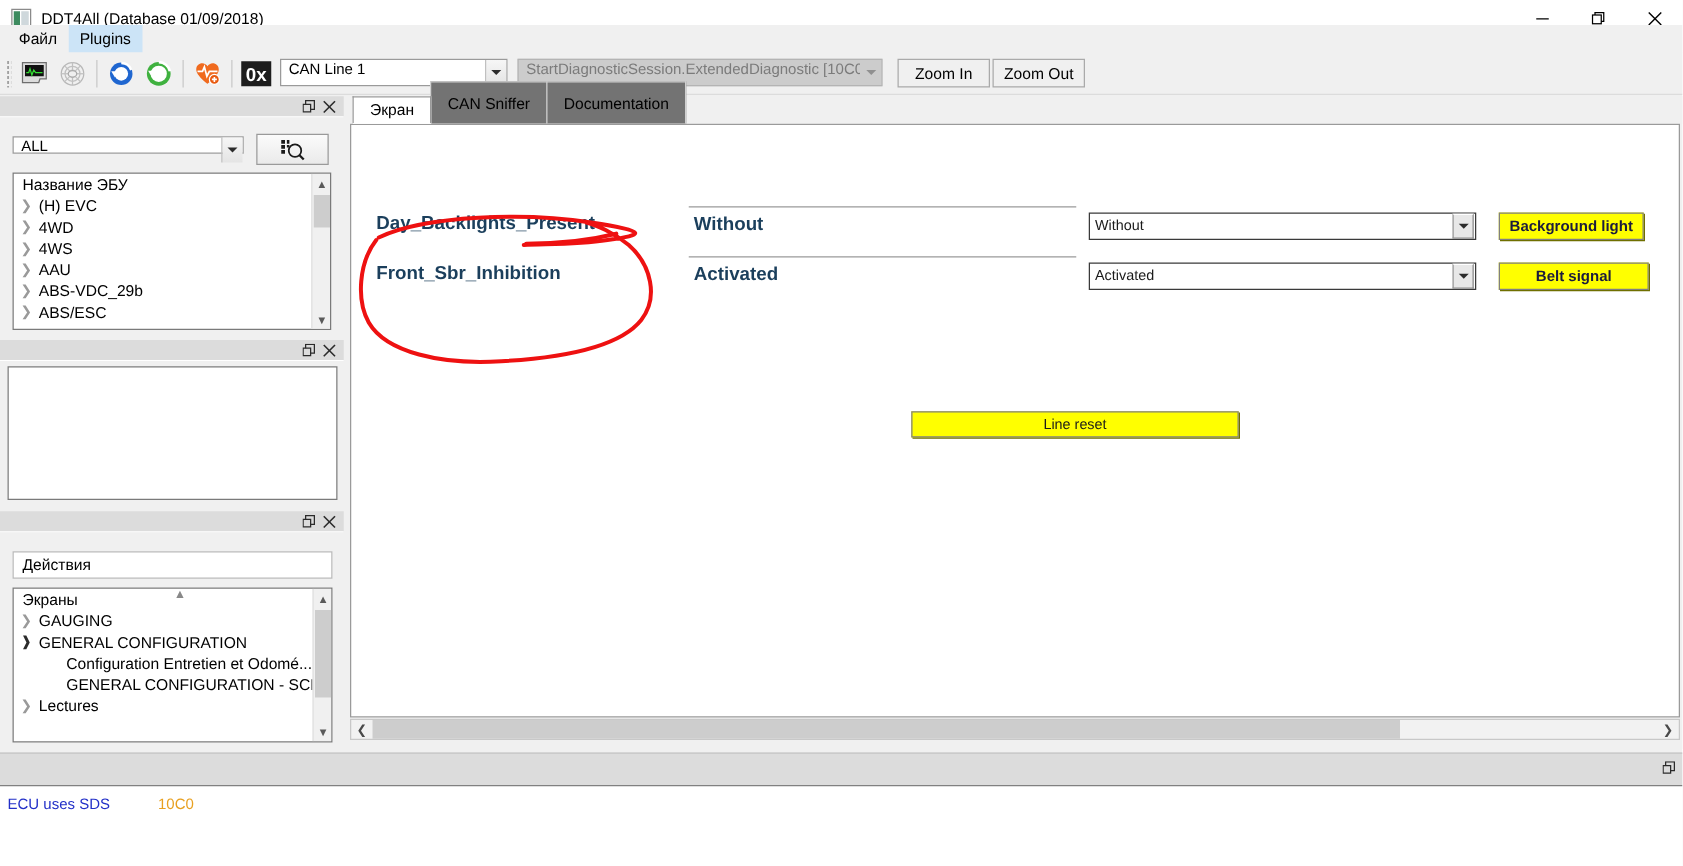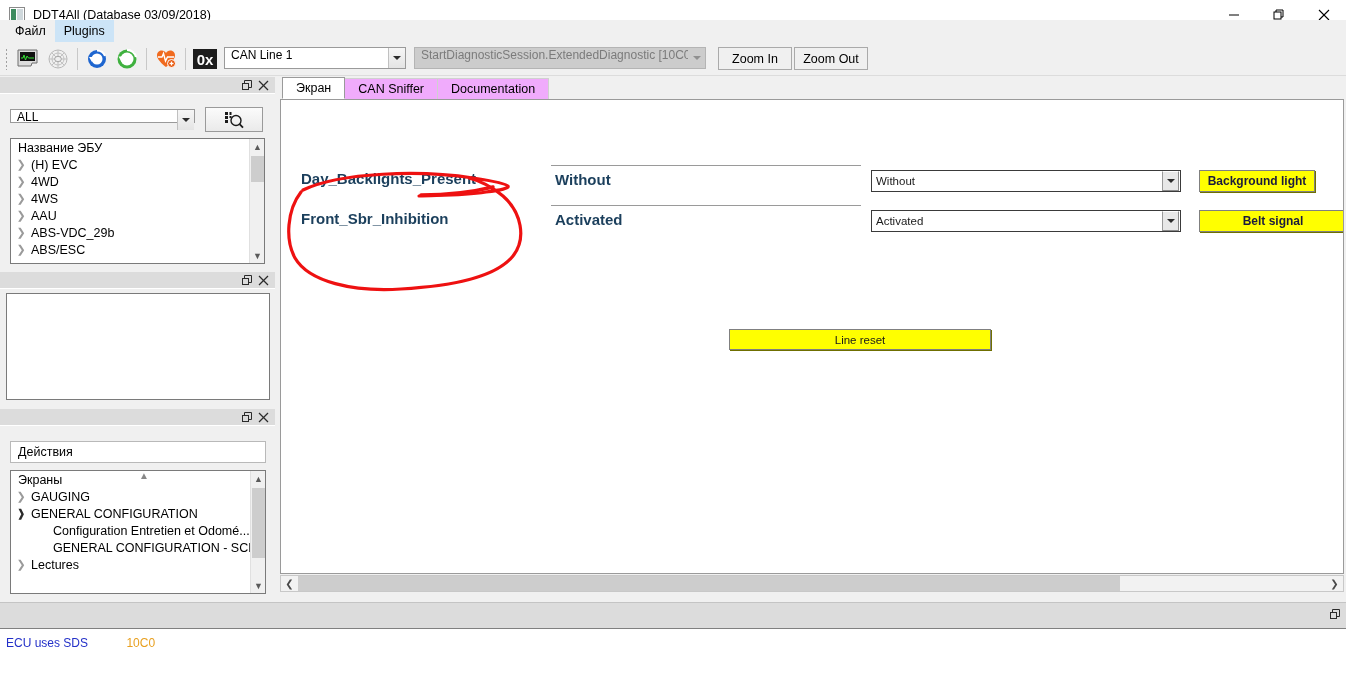--- a/index.html
+++ b/index.html
@@ -138,22 +138,22 @@
   .sb-thumb { position: absolute; left: 1px; width: 13px; background: #cdcdcd; }
 
   .sort-caret {
     position: absolute; left: 128px; top: 1px; color: #888; font-size: 10px; line-height: 8px;
   }
 
   
   #main { position: absolute; left: 278px; top: 77px; width: 1068px; height: 522px; background: #f0f0f0; }
   .tabstrip { height: 22px; display: flex; align-items: flex-end; background: #f0f0f0; padding-left: 4px; }
   .tab {
-    height: 21px; padding: 0 13px; display: flex; align-items: center;
-    font-size: 12.5px; background: #f0abfc; border: 1px solid #d0d0d0; border-bottom: none;
+    height: 34px; padding: 0 13px; display: flex; align-items: center;
+    font-size: 12.5px; background: #737373; border: 1px solid #d0d0d0; border-bottom: none;
     margin-right: -1px; color: #000;
   }
   .tab.active { background: #ffffff; border-color: #9a9a9a; border-bottom: 1px solid #fff; height: 22px; position: relative; z-index: 2; }
 
   #canvas {
     position: absolute; left: 2px; top: 22px; width: 1064px; height: 475px;
     background: #ffffff; border: 1px solid #9a9a9a; overflow: hidden;
   }
 
   .field-label {
@@ -208,21 +208,21 @@
   .log-blue { color: #2330c8; }
   .log-orange { color: #e8a020; margin-left: 35px; }
 </style>
 </head>
 <body>
 
 <div class="app">
 
   <div class="titlebar">
     <div class="title-icon"></div>
-    <div class="title-text">DDT4All (Database 03/09/2018)</div>
+    <div class="title-text">DDT4All (Database 01/09/2018)</div>
     <div class="win-btns">
       <div class="win-btn">
         <svg width="12" height="12" viewBox="0 0 12 12">
             <line x1="1" y1="6" x2="11" y2="6" stroke="#000" stroke-width="1"></line>
           </svg>
       </div>
       <div class="win-btn">
         <svg width="12" height="12" viewBox="0 0 12 12">
           <rect x="1" y="3" width="7" height="7" fill="none" stroke="#000" stroke-width="1"></rect>
           <polyline points="3,3 3,1 10,1 10,8 8,8" fill="none" stroke="#000" stroke-width="1"></polyline>
@@ -477,21 +477,21 @@
       <div class="ybtn" style="left:918px; top:70px; width:116px; height:22px;">Background light</div>
 
       <div class="field-label" style="left:20px; top:110px;">Front_Sbr_Inhibition</div>
       <div class="value-box" style="left:270px; top:105px; width:310px;">Activated</div>
       <div class="dropdown" style="left:590px; top:110px; width:310px;">
         <span class="dval">Activated</span>
         <span class="dbtn">
             <span class="tri-down"></span>
           </span>
       </div>
-      <div class="ybtn" style="left:918px; top:110px; width:148px; height:22px;">Belt signal</div>
+      <div class="ybtn" style="left:918px; top:110px; width:120px; height:22px;">Belt signal</div>
 
       <div class="ybtn plain" style="left:448px; top:229px; width:262px; height:21px;">Line reset</div>
 
       <svg id="annot" viewBox="0 0 1064 475">
         <path d="M22,90 C60,72 140,70 192,78 C238,85 235,88 205,92
                  C180,96 155,95 138,96
                  M20,92 C6,110 4,140 14,158 C28,182 72,192 120,189
                  C175,186 216,176 232,156 C246,138 240,112 222,96
                  C210,86 196,80 188,78" fill="none" stroke="#ee1111" stroke-width="3.2" stroke-linecap="round" stroke-linejoin="round"></path>
         <path d="M140,95 C165,95 192,92 212,87" fill="none" stroke="#ee1111" stroke-width="3.4" stroke-linecap="round"></path>

